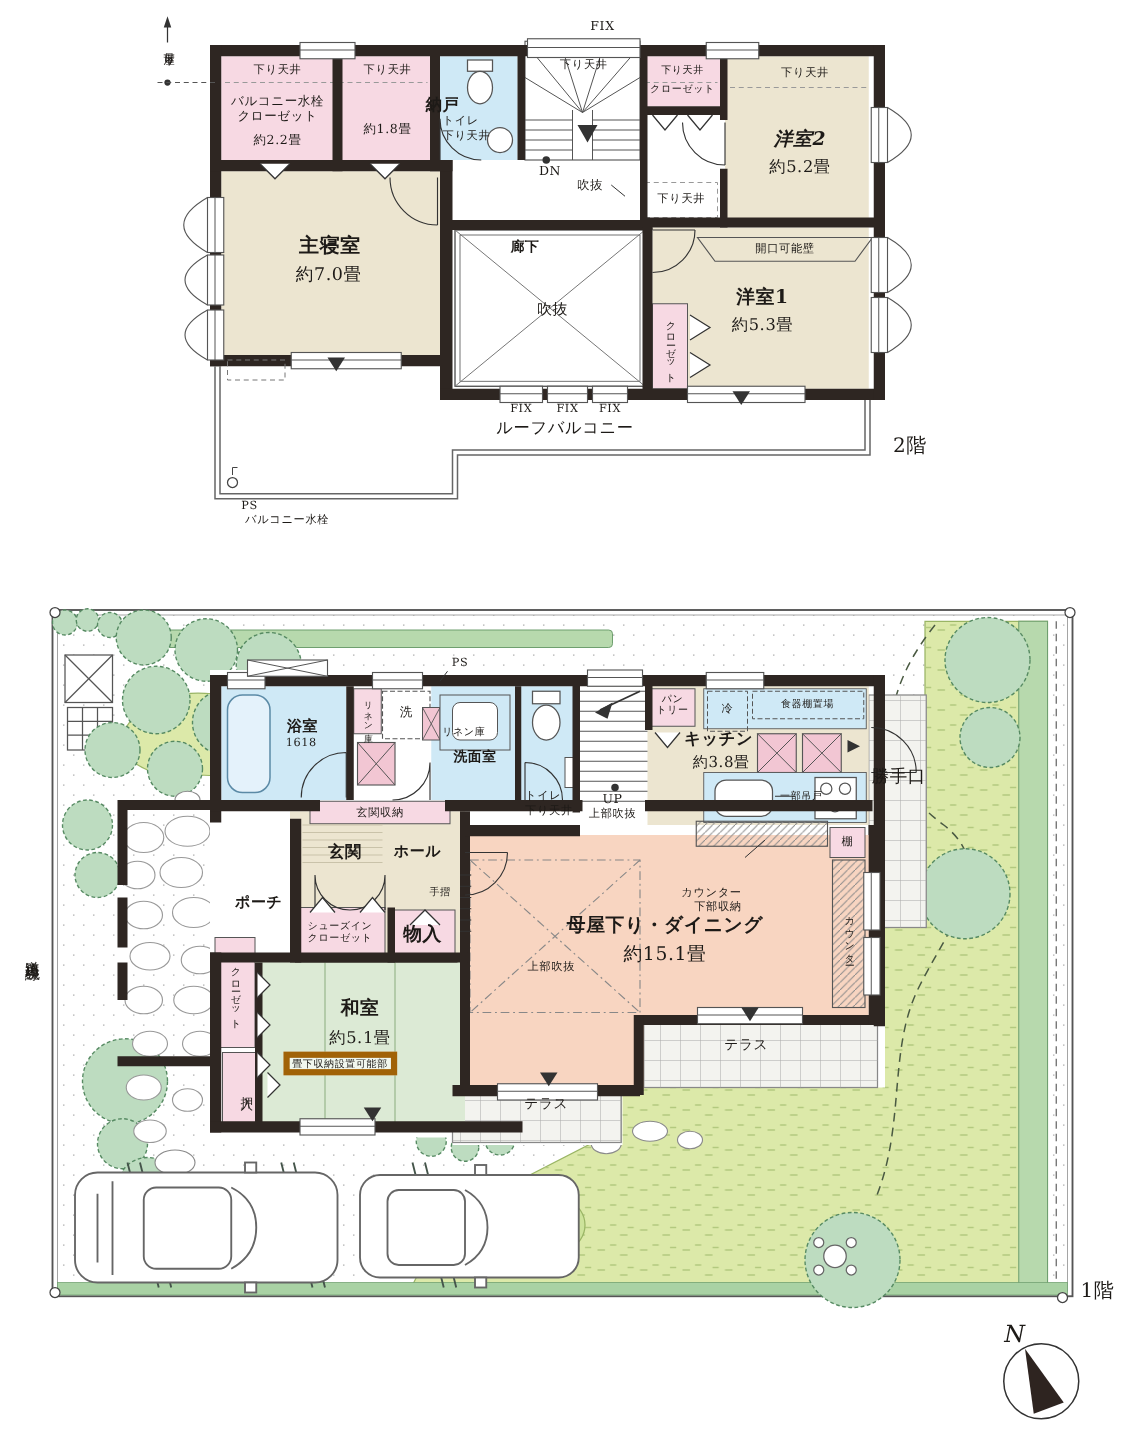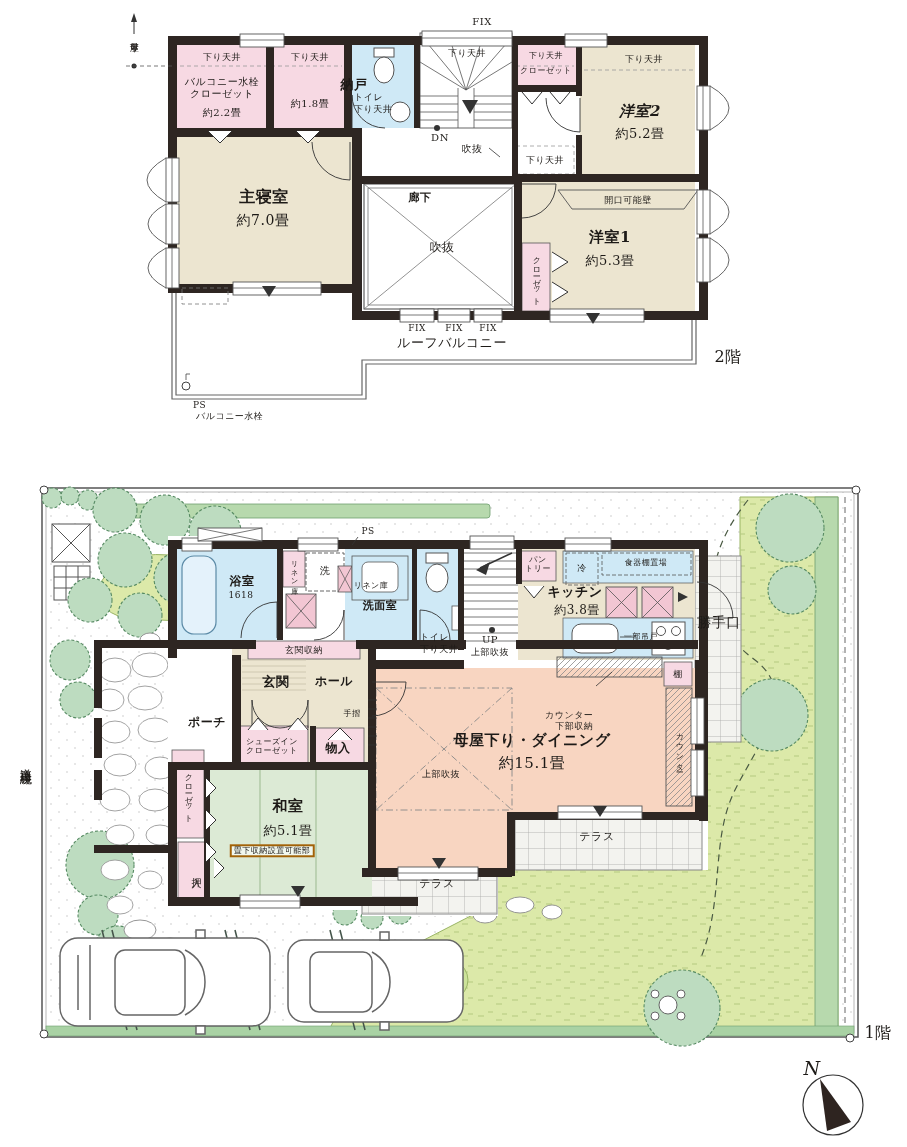--- a/index.html
+++ b/index.html
@@ -4,21 +4,21 @@
 <style>
   html,body{margin:0;padding:0;background:#fff;}
   #canvas{position:relative;width:907px;height:1147px;background:#fff;overflow:hidden;
           font-family:"DejaVu Serif","Liberation Serif",serif;color:#1d1a17;}
   #gfx{position:absolute;left:0;top:0;}
   .lbl{position:absolute;transform:translate(-50%,-50%);white-space:pre-line;text-align:center;
        line-height:1.18;letter-spacing:0.5px;}
   .lft{transform:none;text-align:right;margin-top:32px;}
   .vert{writing-mode:vertical-rl;transform:translate(-50%,-50%);letter-spacing:1px;}
   .bold{font-weight:bold;}
-  .boxed{border:2px solid #a16207;padding:0 2px;background:rgba(255,255,255,.6);}
+  .boxed{border:5px solid #a16207;padding:0 2px;background:rgba(255,255,255,.6);}
   .ital{font-style:italic;}
 </style>
 </head>
 <body>
 
 <div id="canvas">
 
 <svg id="gfx" width="907" height="1147" viewBox="0 0 907 1147">
 <defs>
  <pattern id="dots" width="16" height="16" patternUnits="userSpaceOnUse">
@@ -566,21 +566,21 @@
 <div class="lbl" style="left:678px;top:674px;font-size:9px;">棚</div>
 <div class="lbl lft" style="left:545px;top:678px;font-size:9px;">カウンター
 下部収納</div>
 <div class="lbl vert" style="left:679px;top:748px;font-size:8px;">カウンター</div>
 <div class="lbl" style="left:304px;top:650px;font-size:9px;font-family:Liberation Serif, serif;">玄関収納</div>
 <div class="lbl bold" style="left:276px;top:682px;font-size:13px;">玄関</div>
 <div class="lbl bold" style="left:334px;top:681px;font-size:12px;">ホール</div>
 <div class="lbl" style="left:352px;top:714px;font-size:8px;">手摺</div>
 <div class="lbl" style="left:272px;top:746px;font-size:8px;">シューズイン
 クローゼット</div>
-<div class="lbl bold" style="left:338px;top:748px;font-size:12px;">物入</div>
+<div class="lbl bold" style="left:338px;top:748px;font-size:15px;">物入</div>
 <div class="lbl bold" style="left:207px;top:722px;font-size:12px;">ポーチ</div>
 <div class="lbl vert" style="left:188px;top:794px;font-size:8px;">クローゼット</div>
 <div class="lbl vert" style="left:196px;top:870px;font-size:10px;">押入</div>
 <div class="lbl bold" style="left:288px;top:808px;font-size:15px;font-family:Liberation Mono, monospace;">和室</div>
 <div class="lbl" style="left:288px;top:831px;font-size:13px;">約5.1畳</div>
 <div class="lbl boxed" style="left:272px;top:851px;font-size:8px;">畳下収納設置可能部</div>
 <div class="lbl bold" style="left:532px;top:741px;font-size:15px;">母屋下り・ダイニング</div>
 <div class="lbl" style="left:532px;top:764px;font-size:15px;">約15.1畳</div>
 <div class="lbl" style="left:441px;top:774px;font-size:9px;">上部吹抜</div>
 <div class="lbl" style="left:597px;top:837px;font-size:11px;">テラス</div>

